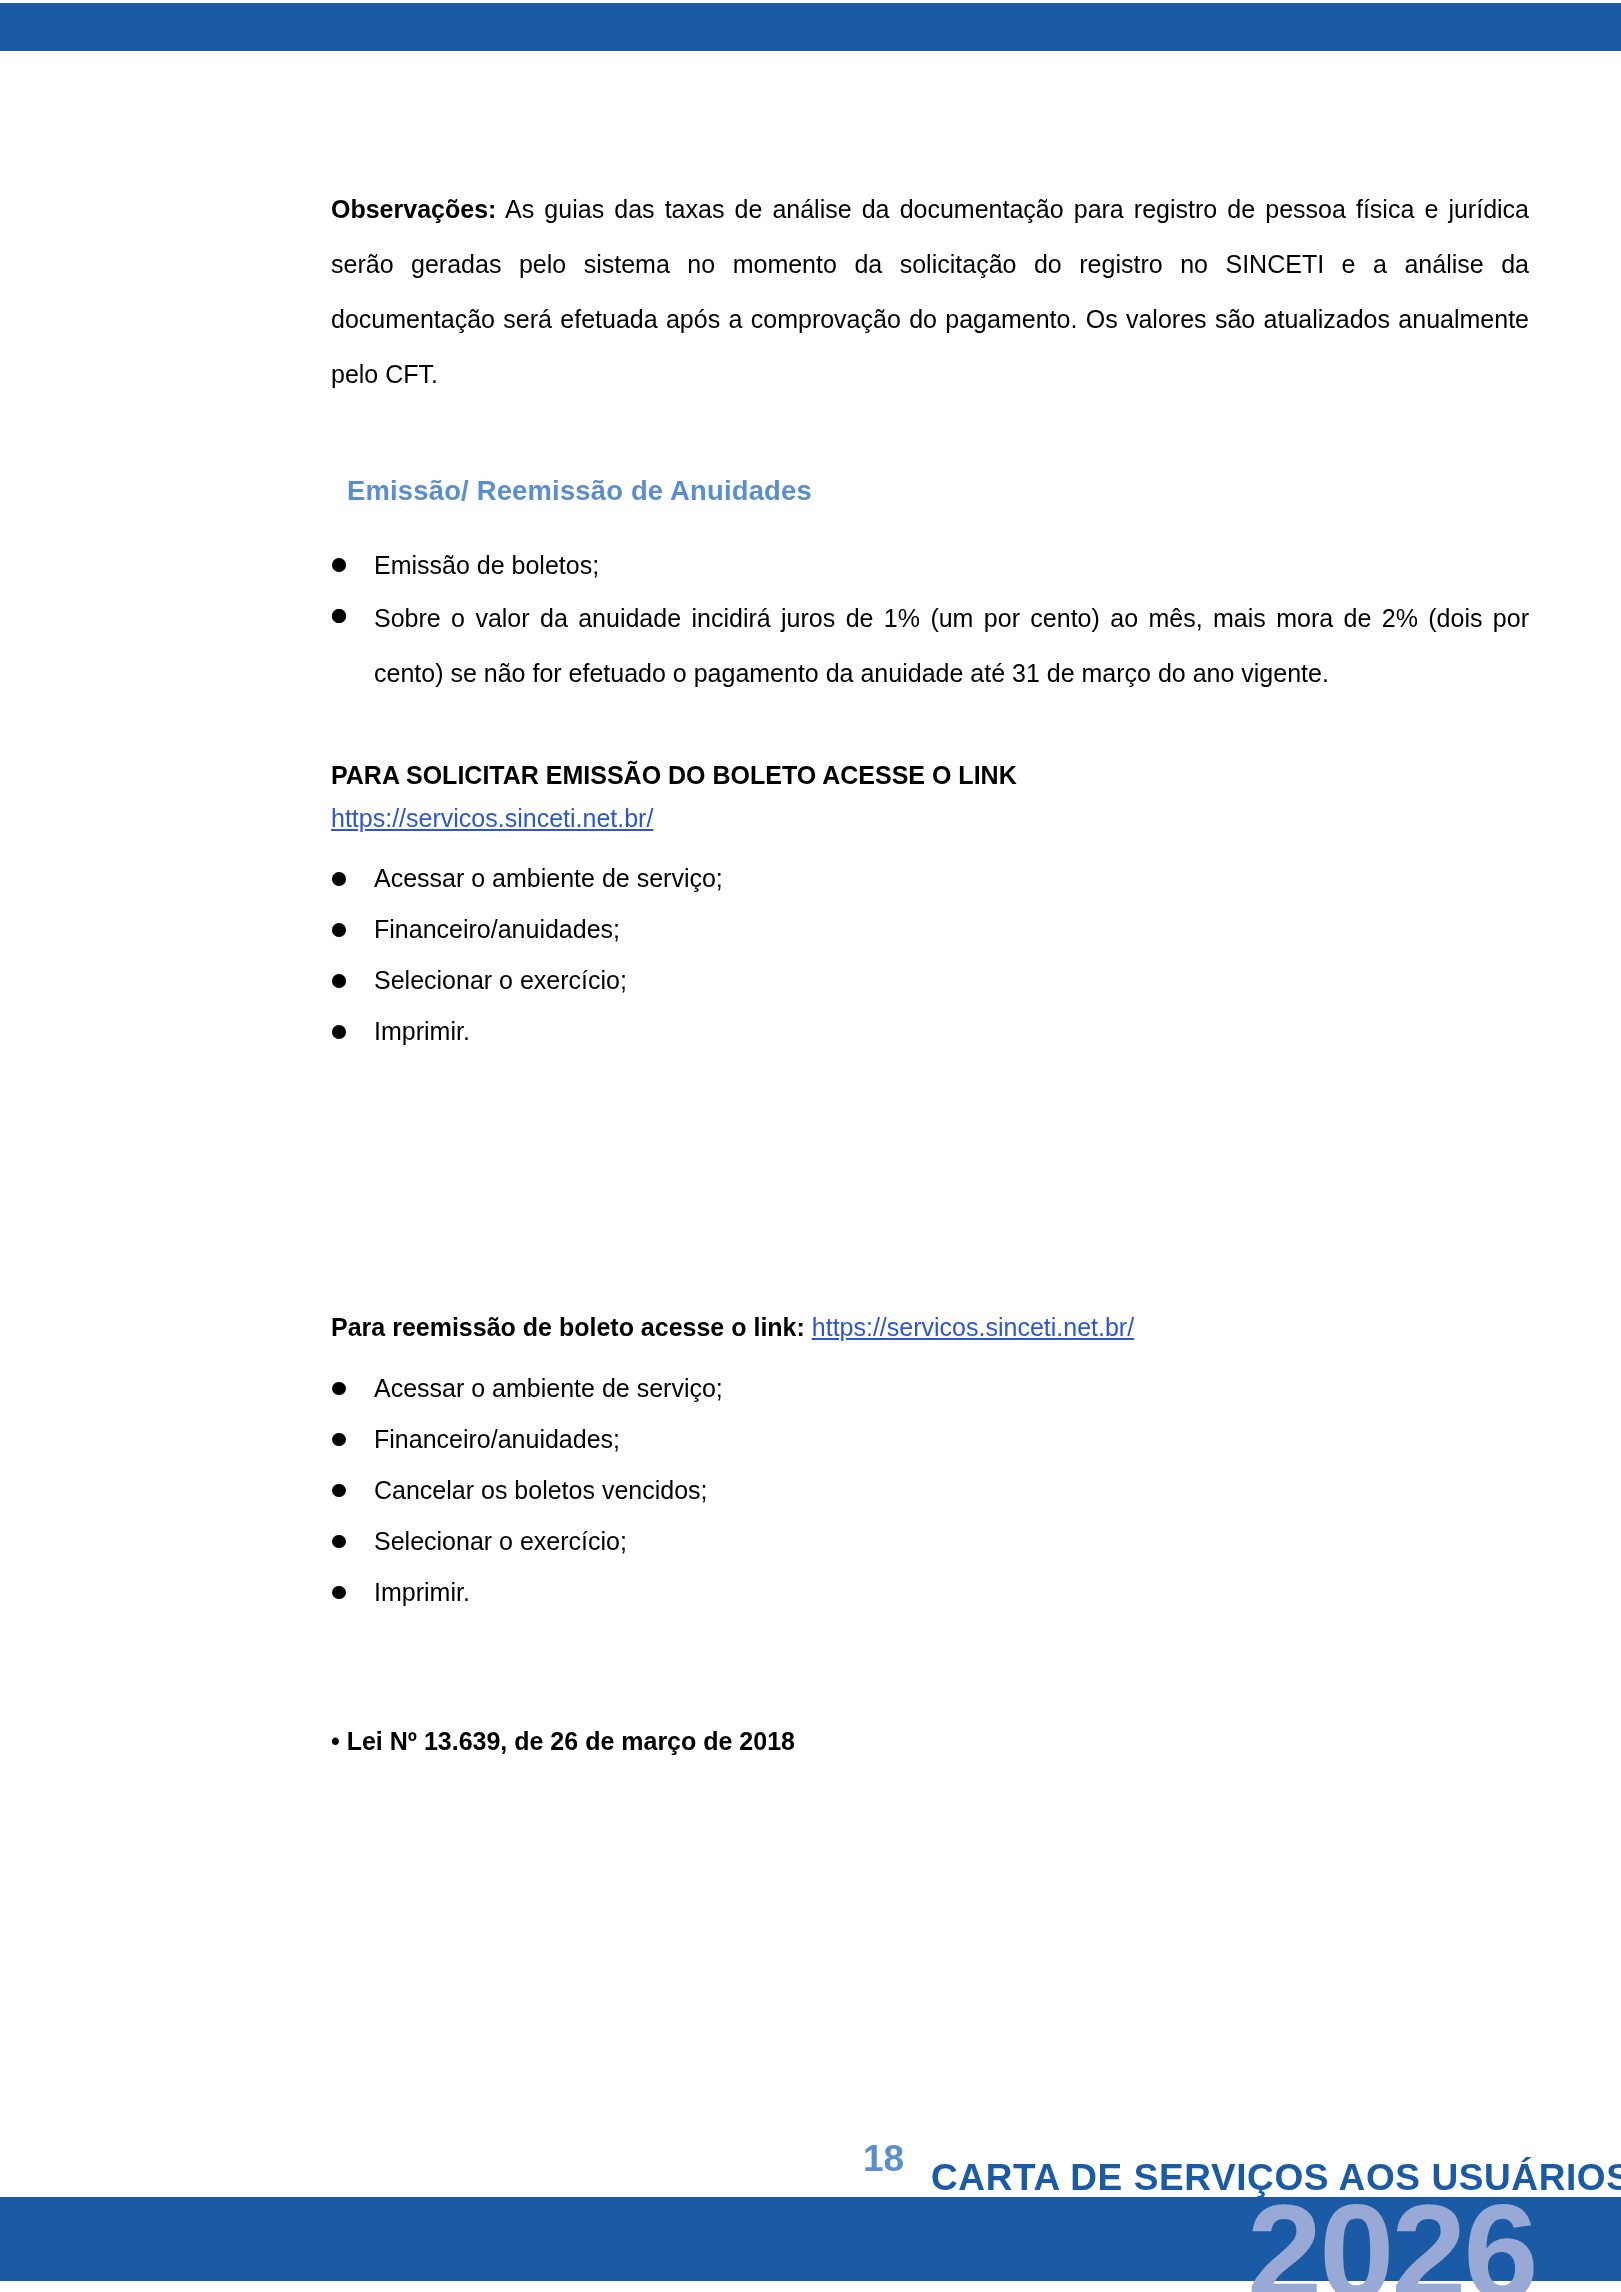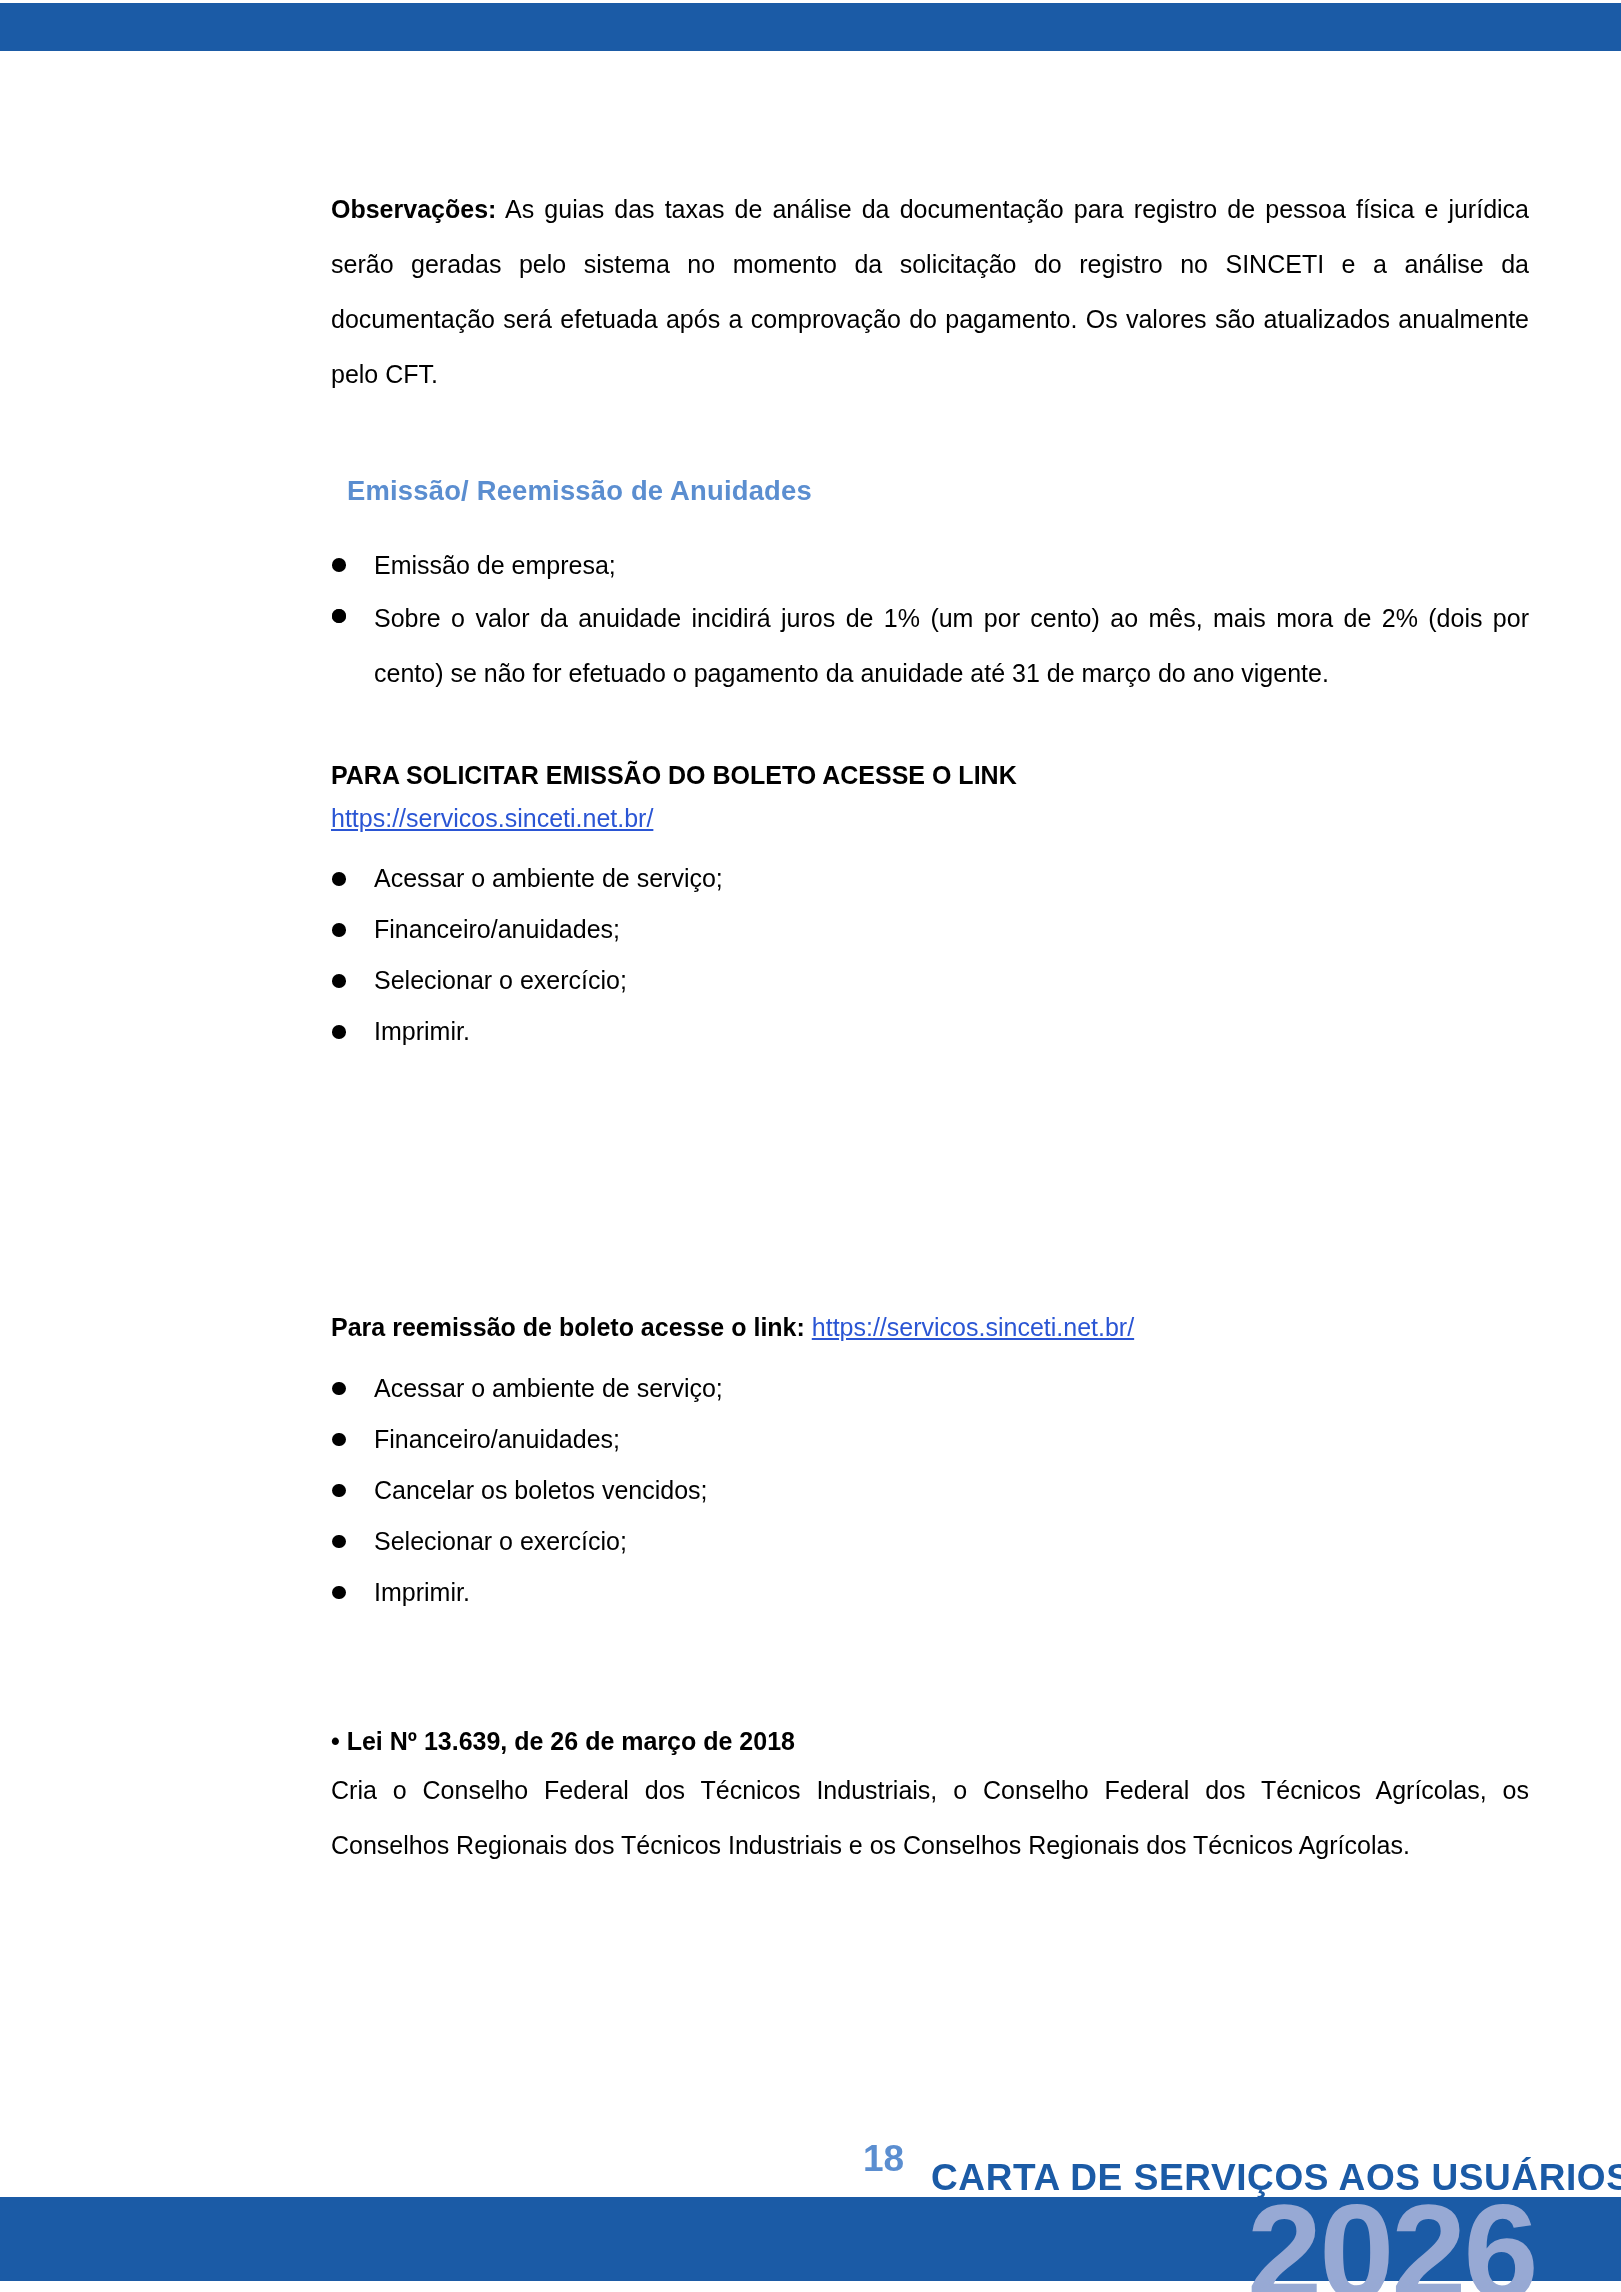--- a/index.html
+++ b/index.html
@@ -169,21 +169,21 @@
 
     <div class="spacer-md"></div>
 
     <h2 class="section-heading">Emissão/ Reemissão de Anuidades</h2>
 
     <div class="spacer-xs"></div>
 
     <ul class="bullets">
       <li>
         <span class="marker"></span>
-        <span>Emissão de empresa;</span>
+        <span>Emissão de boletos;</span>
       </li>
       <li>
         <span class="marker"></span>
       </li>
       <li class="multiline">
         <span class="marker"></span>
         <span>Sobre o valor da anuidade incidirá juros de 1% (um por cento) ao mês, mais mora de 2% (dois por cento) se não for efetuado o pagamento da anuidade até 31 de março do ano vigente.</span>
       </li>
     </ul>
 
@@ -241,21 +241,20 @@
       <li>
         <span class="marker"></span>
         <span>Imprimir.</span>
       </li>
     </ul>
 
     <div class="spacer-lg"></div>
 
     <p class="heading-bold">• Lei Nº 13.639, de 26 de março de 2018</p>
 
-    <p class="body-text">Cria o Conselho Federal dos Técnicos Industriais, o Conselho Federal dos Técnicos Agrícolas, os Conselhos Regionais dos Técnicos Industriais e os Conselhos Regionais dos Técnicos Agrícolas.</p>
 
   </div>
 
   <div class="footer">
     <div class="footer-bar"></div>
     <div class="page-number">18</div>
     <div class="footer-title">CARTA DE SERVIÇOS AOS USUÁRIOS</div>
     <div class="footer-year">2026</div>
   </div>
 

